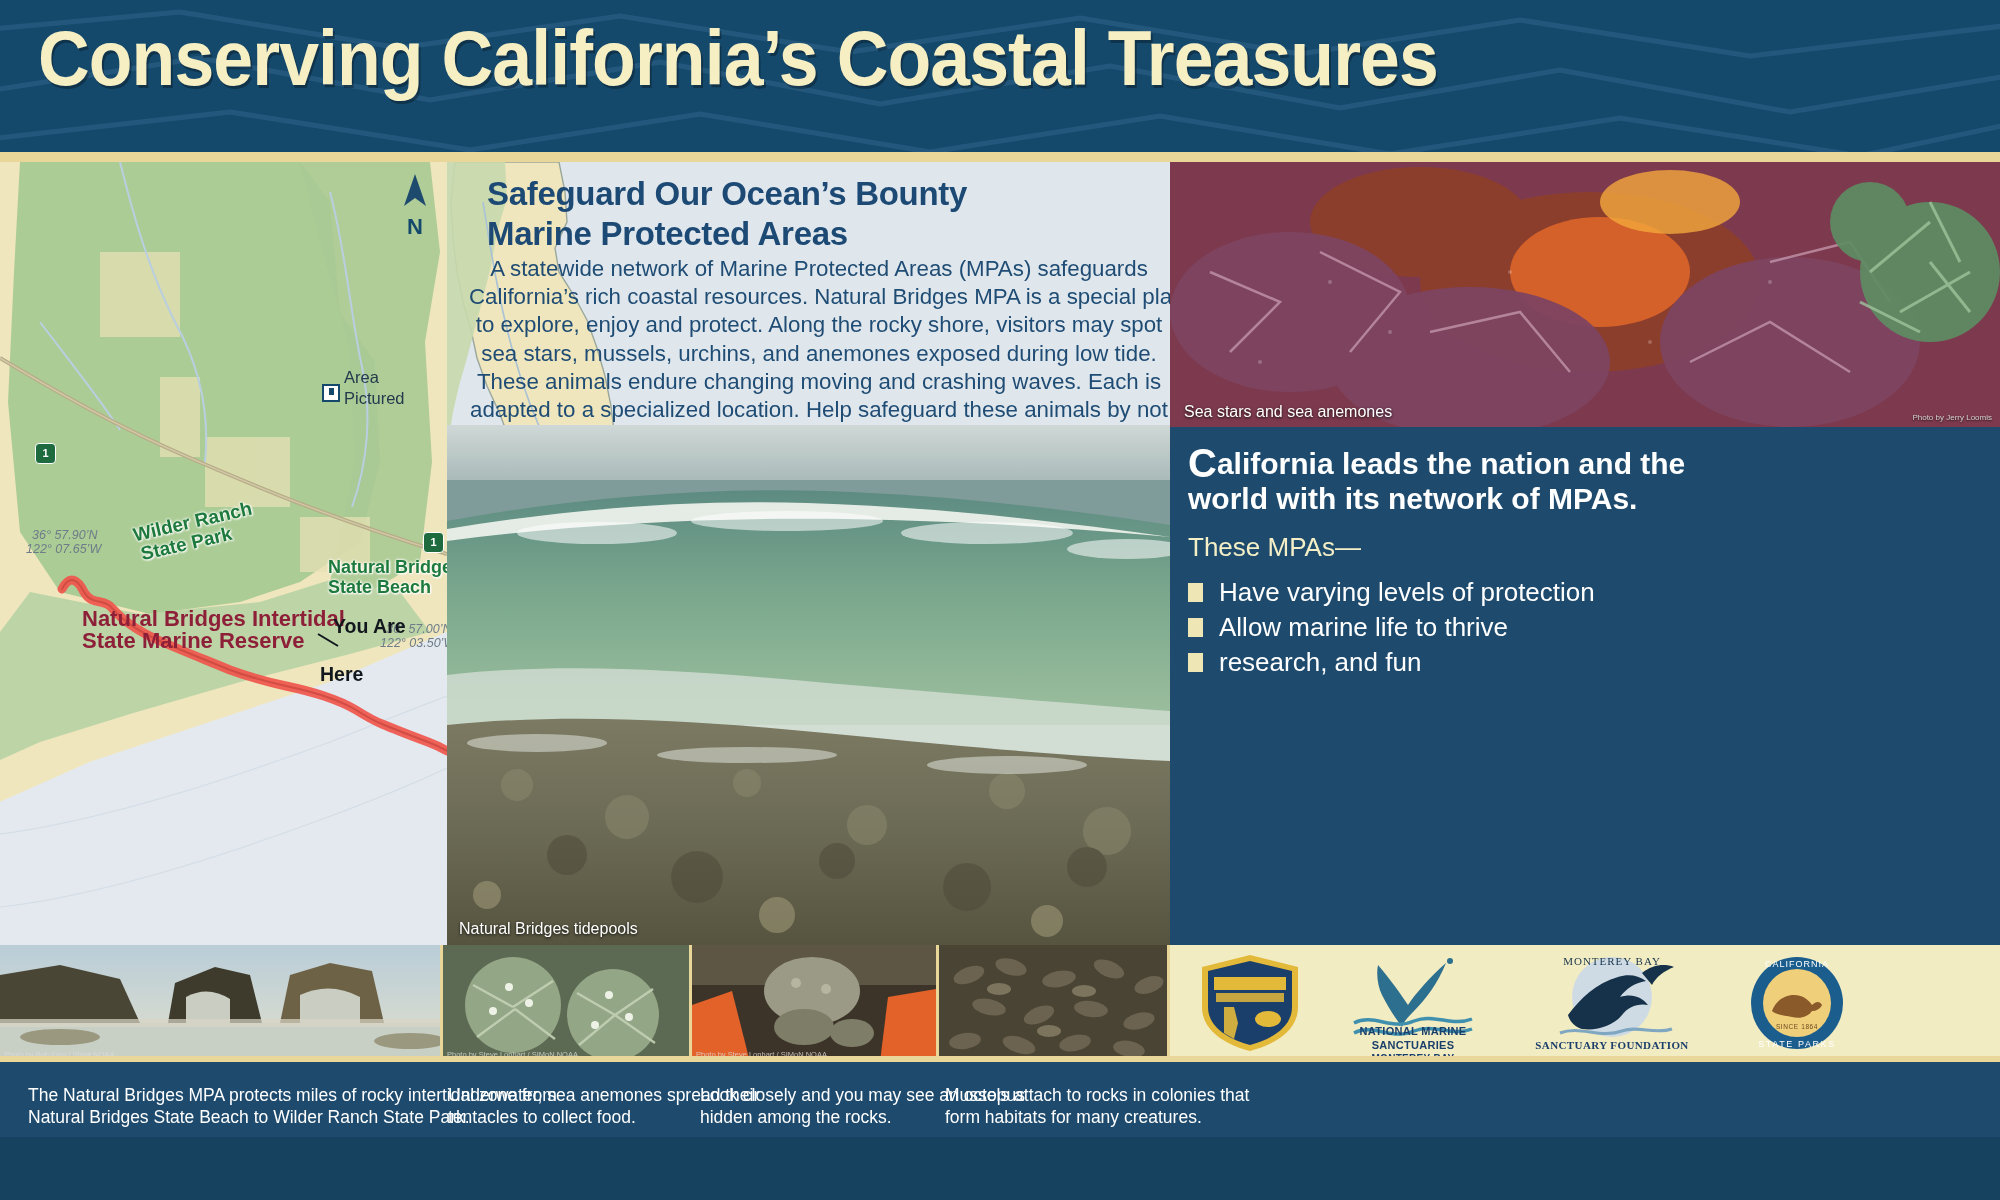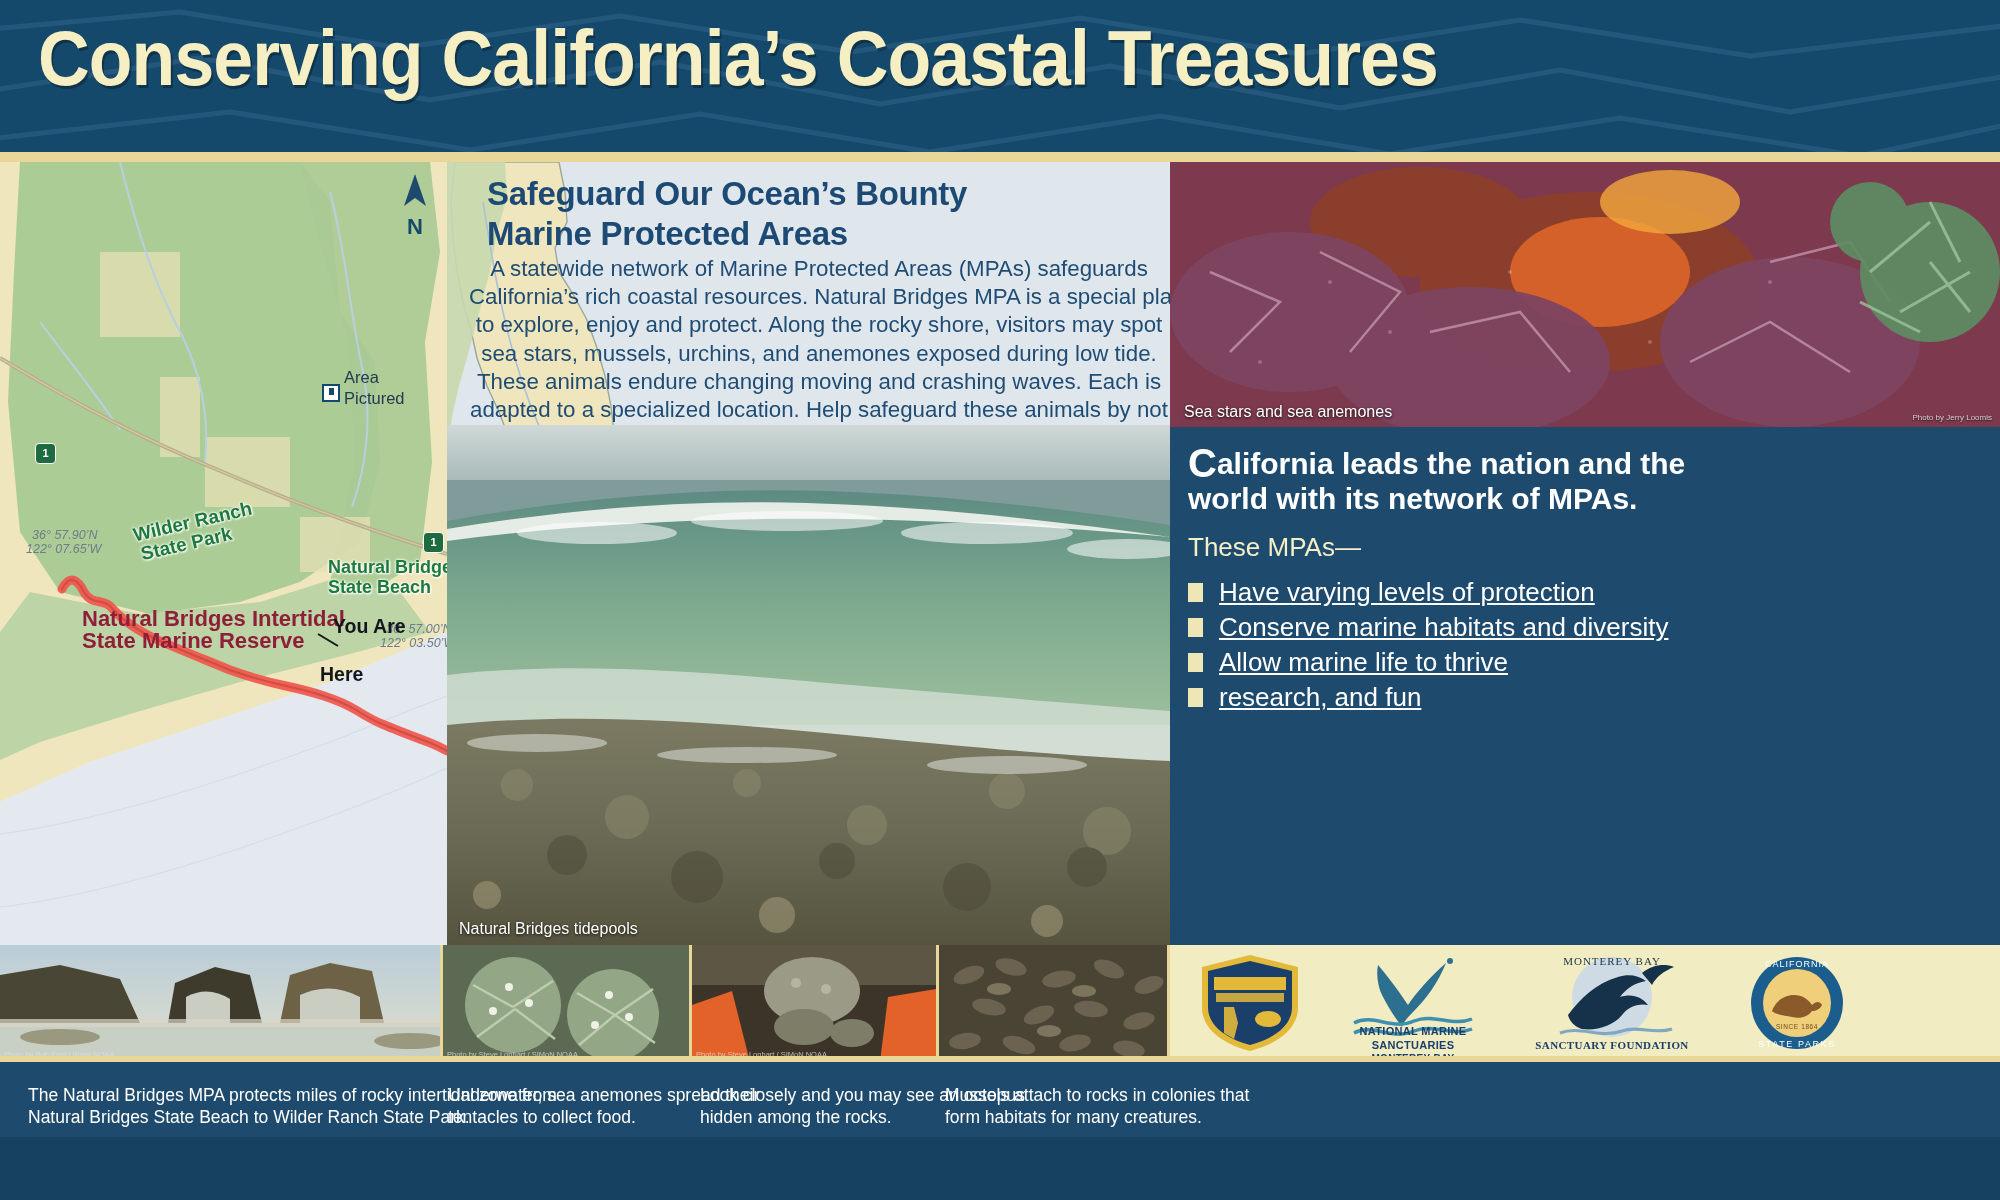--- a/index.html
+++ b/index.html
@@ -47,21 +47,21 @@
   .seastar-photo{position:absolute;left:0;top:0;width:830px;height:265px;overflow:hidden;}
   .seastar-cap{position:absolute;left:14px;bottom:6px;color:#fff;font-size:16px;text-shadow:0 1px 3px rgba(0,0,0,.9);margin-top:44px;}
   .photocred{position:absolute;right:8px;bottom:5px;color:#e7e7e7;font-size:8px;opacity:.85;text-shadow:0 1px 2px #000;}
   .rt-panel{position:absolute;left:0;top:265px;width:830px;height:518px;background:#1d4a6d;}
   .rt-head{position:absolute;left:18px;top:18px;width:790px;color:#fff;font-size:30px;font-weight:bold;line-height:1.17;}
   .rt-head .dropcap{font-size:40px;line-height:.9;vertical-align:-3px;}
   .rt-sub{position:absolute;left:18px;top:105px;color:#f4efc6;font-size:26px;}
   .bullets{position:absolute;left:18px;top:150px;width:800px;}
   .bullet{display:flex;align-items:flex-start;margin-bottom:5px;}
   .bsq{width:15px;height:19px;background:#efe6b6;flex:0 0 auto;margin-top:6px;}
-  .btxt{margin-left:16px;color:#fff;font-size:26px;line-height:1.16;text-decoration:underline;}
+  .btxt{margin-left:16px;color:#fff;font-size:26px;line-height:1.16;}
   .tagline{position:absolute;left:16px;top:538px;color:#fff;font-size:28px;font-weight:bold;white-space:nowrap;}
   .tagwrap{position:absolute;left:0;top:0;width:830px;height:518px;}
   .phone-ico{position:absolute;left:614px;top:522px;width:22px;height:36px;background:#e8e8ea;border-radius:4px;border:1px solid #9aa0a6;}
   .phone-ico i{position:absolute;left:3px;top:5px;width:16px;height:22px;background:#41647e;display:block;}
   .tagcode{position:absolute;left:644px;top:518px;width:44px;height:44px;background:#fff;border:2px solid #111;overflow:hidden;}
   .tagcode b{display:block;height:25%;}
   .tagnote{position:absolute;left:640px;top:566px;width:130px;color:#e7e4d3;font-size:8.5px;line-height:1.22;}
 
   
   .logostrip{position:absolute;left:1170px;top:945px;width:830px;height:117px;background:#f2ecc3;}
@@ -326,24 +326,20 @@
       </div>
       <div class="rt-sub">These MPAs—</div>
 
       <div class="bullets">
         <div class="bullet">
           <div class="bsq"></div>
           <div class="btxt">Have varying levels of protection</div>
         </div>
         <div class="bullet">
           <div class="bsq"></div>
-          <div class="btxt">Conserve marine habitats and diversity</div>
-        </div>
-        <div class="bullet">
-          <div class="bsq"></div>
           <div class="btxt">Allow marine life to thrive</div>
         </div>
         <div class="bullet">
           <div class="bsq"></div>
           <div class="btxt">
             <div>research, and fun</div>
           </div>
         </div>
       </div>
 

